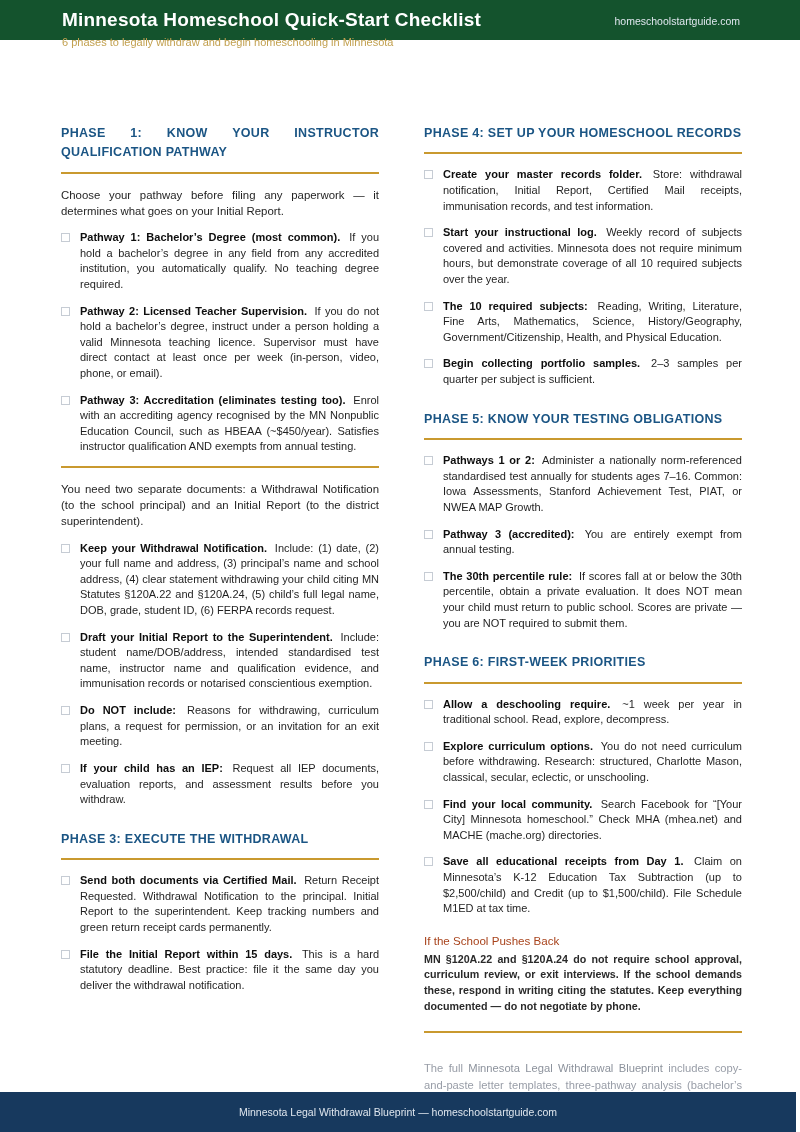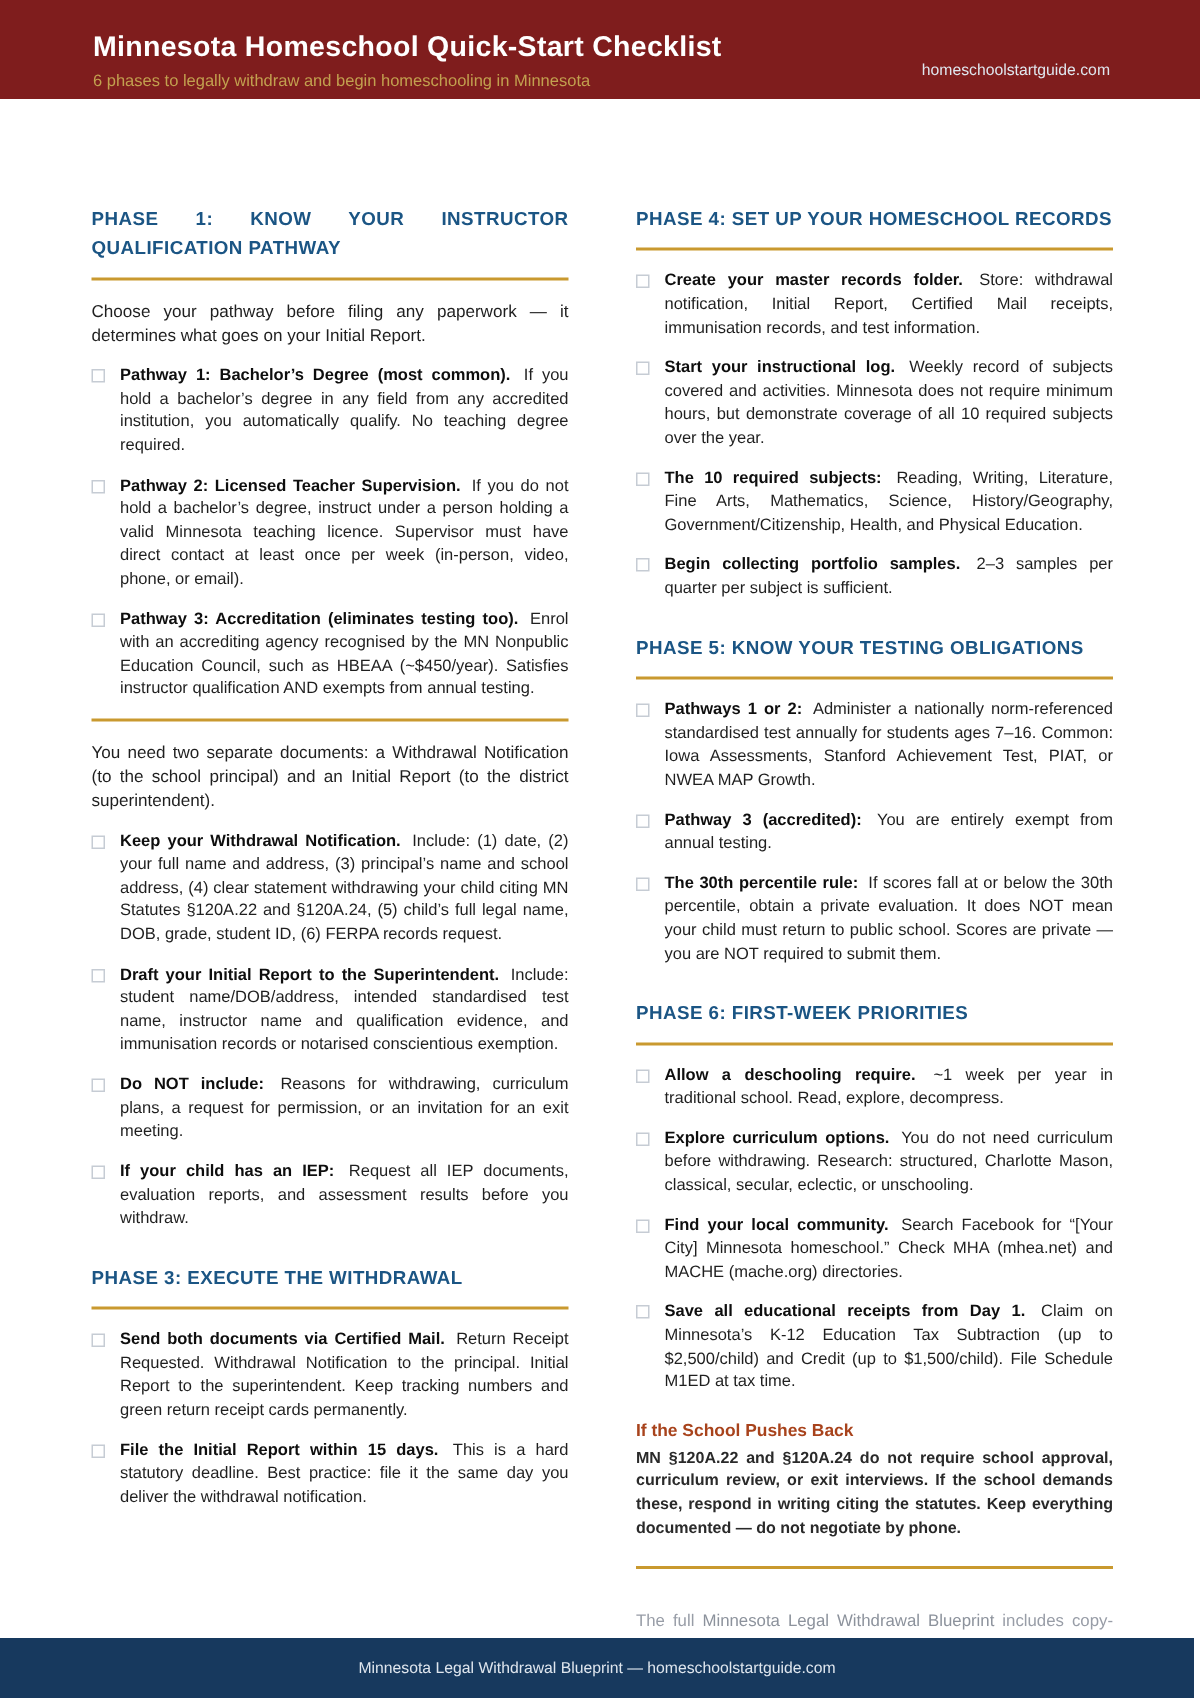--- a/index.html
+++ b/index.html
@@ -7,23 +7,23 @@
   body {
     width: 800px; height: 1132px;
     background: #ffffff;
     font-family: "Liberation Sans", sans-serif;
     position: relative;
     overflow: hidden;
   }
 
   
   .header {
-    background: #7f1d1d;
-    height: 66px;
-    padding: 21px 60px 8px 62px;
+    background: #14532d;
+    height: 40px;
+    padding: 9px 60px 8px 62px;
     display: flex;
     justify-content: space-between;
   }
   .header-left { display: flex; flex-direction: column; }
   .h-title {
     color: #ffffff;
     font-size: 19px;
     font-weight: 700;
     letter-spacing: 0.2px;
     line-height: 1.2;
@@ -50,21 +50,21 @@
 
   .phase-heading {
     color: #1b5584;
     font-weight: 700;
     font-size: 12.5px;
     line-height: 1.55;
     letter-spacing: 0.3px;
     text-align: justify;
     margin: 22px 0 0 0;
   }
-  .phase:first-child .phase-heading { margin-top: 0; }
+  .phase:first-child .phase-heading { margin-top: 13px; }
   .gold-rule {
     border: none;
     border-top: 2px solid #c9992f;
     margin: 9px 0 13px 0;
   }
   .intro {
     font-size: 11.4px;
     line-height: 1.42;
     text-align: justify;
     color: #1f1f1f;
@@ -89,21 +89,21 @@
     line-height: 1.42;
     text-align: justify;
     color: #1f1f1f;
   }
   .lead { font-weight: 700; color: #0e0e0e; padding-right: 3px; }
   .b { font-weight: 400; }
 
   
   .pushback-heading {
     color: #a8431c;
-    font-weight: 700;
+    font-weight: 400;
     font-size: 11.6px;
     margin: 17px 0 5px 0;
   }
   .pushback-body {
     font-size: 10.7px;
     line-height: 1.46;
     text-align: justify;
     color: #2a2a2a;
     margin: 0;
     font-weight: bold;

